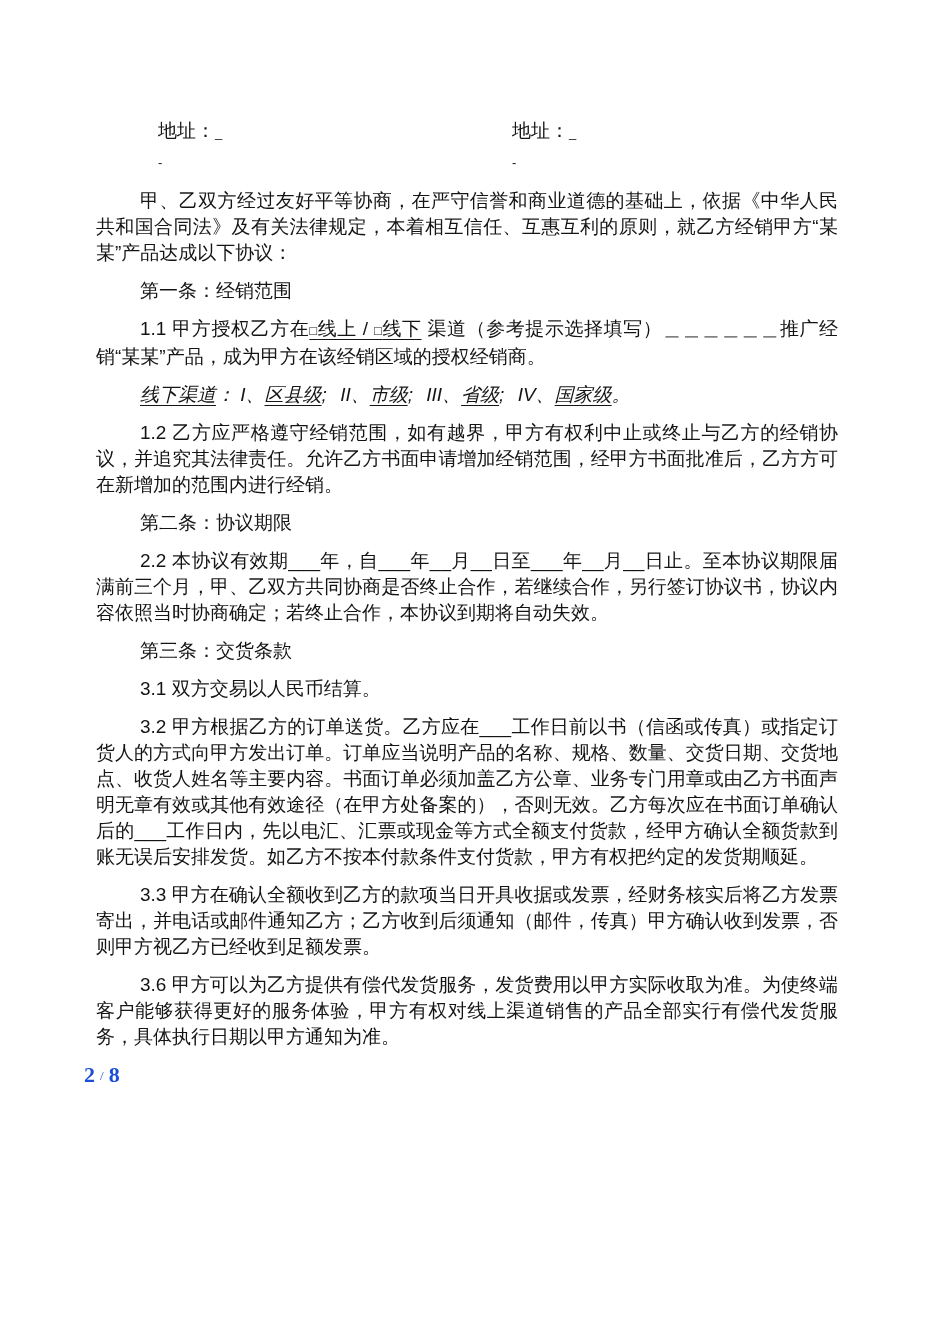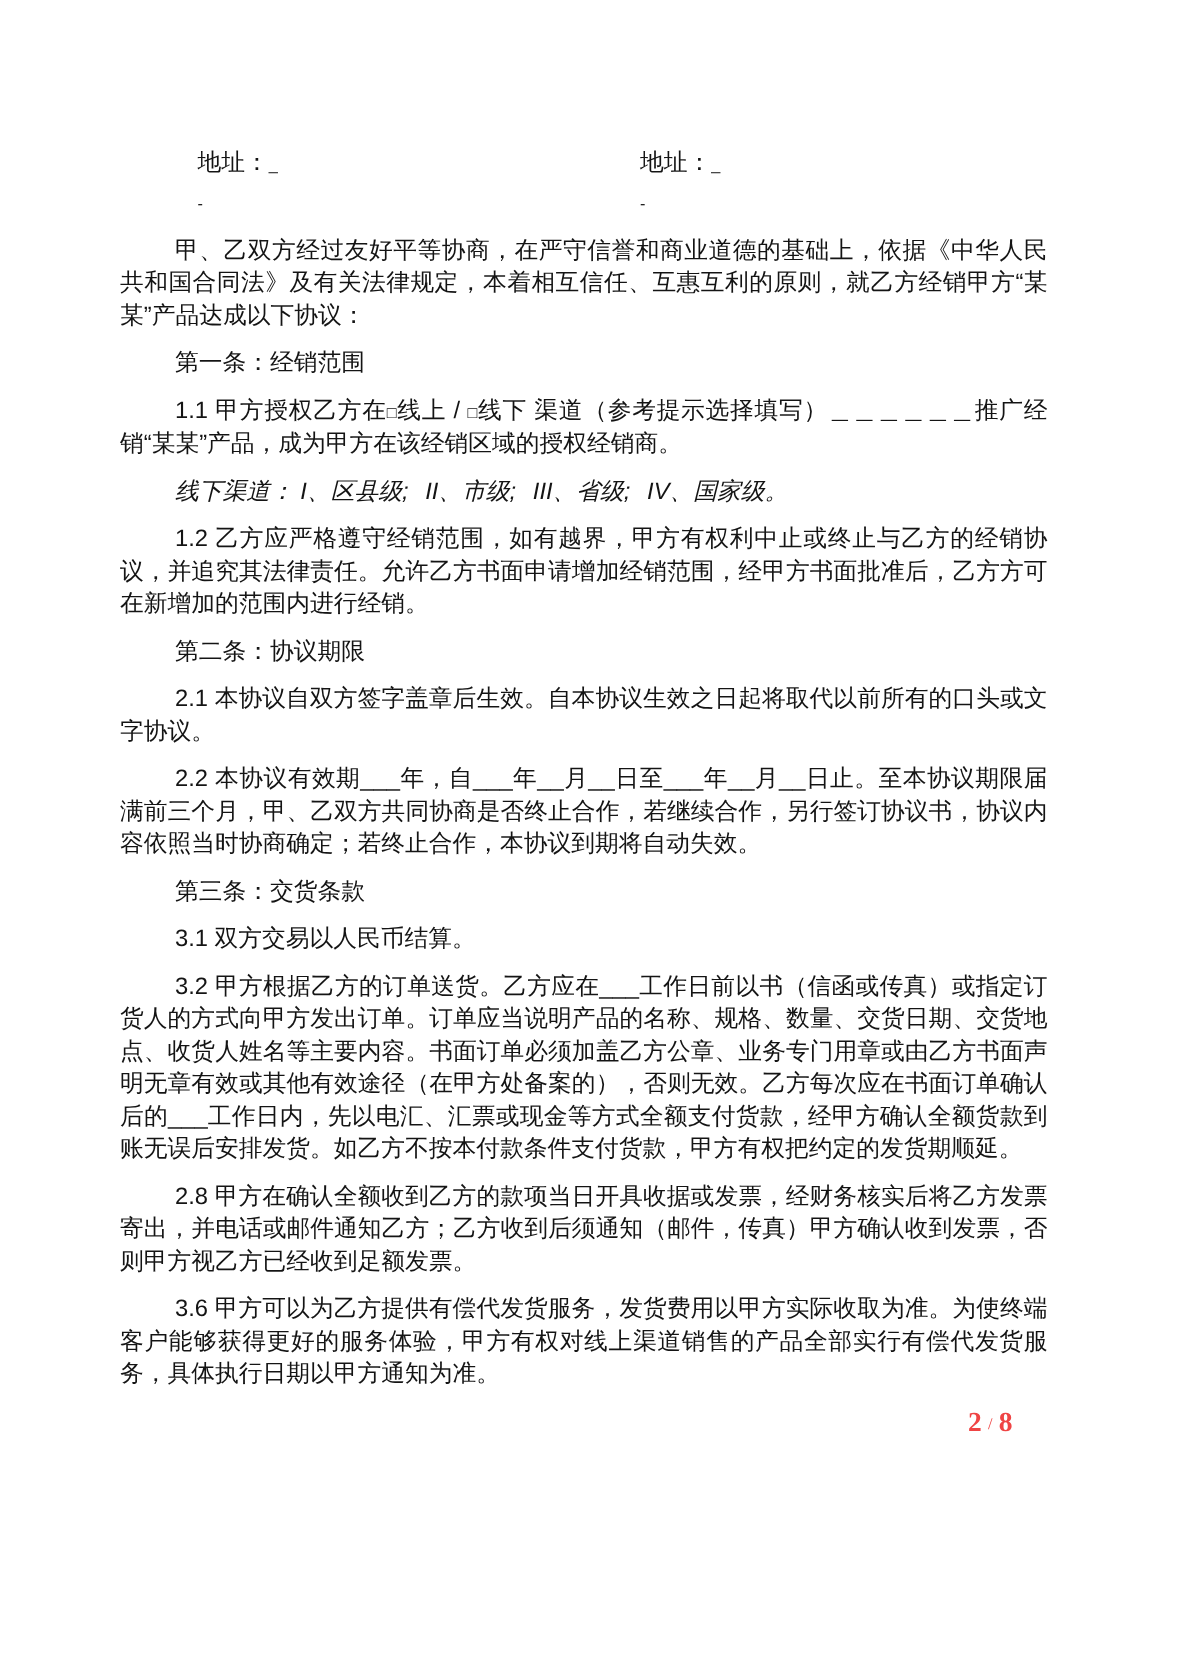--- a/index.html
+++ b/index.html
@@ -38,31 +38,30 @@
 
   .preamble { margin-top: 20px; text-indent: 44px; }
 
   .sec-heading { margin-top: 25px; text-indent: 44px; }
 
   .clause { text-indent: 44px; }
 
   .channel { font-style: italic; text-indent: 44px; }
   .channel.def-line { text-indent: 0; padding-left: 152px; }
   .chan-item { margin-right: 8px; }
-  .u { text-underline-offset: 4px; text-decoration-thickness: 1px; }
+  .u { text-decoration: underline; text-underline-offset: 4px; text-decoration-thickness: 1px; }
   .cb { font-size: 13px; }
 
   .page-num {
     margin-top: 4px;
-    text-align: right;
     padding-right: 40px;
     font-family: "Liberation Serif", serif;
     font-size: 22px;
     font-weight: bold;
-    color: #ef4444;
+    color: #1d4ed8;
   }
   .pn-sep {
     font-size: 13px;
     font-weight: normal;
     margin: 0 5px;
     vertical-align: 2px;
   }
 </style>
 </head>
 <body>
@@ -90,25 +89,24 @@
     <p class="channel"><span class="u">线下渠道</span><span>：</span>
       <span class="chan-item"><span>I、</span><span class="u">区县级</span><span>;</span></span>
       <span class="chan-item"><span>II、</span><span class="u">市级</span><span>;</span></span>
       <span class="chan-item"><span>III、</span><span class="u">省级</span><span>;</span></span>
       <span class="chan-item"><span>IV、</span><span class="u">国家级</span><span>。</span></span>
     </p>
 
     <p class="clause">1.2 乙方应严格遵守经销范围，如有越界，甲方有权利中止或终止与乙方的经销协议，并追究其法律责任。允许乙方书面申请增加经销范围，经甲方书面批准后，乙方方可在新增加的范围内进行经销。</p>
 
     <p class="sec-heading">第二条：协议期限</p>
-    <p class="clause">2.1 本协议自双方签字盖章后生效。自本协议生效之日起将取代以前所有的口头或文字协议。</p>
     <p class="clause">2.2 本协议有效期___年，自___年__月__日至___年__月__日止。至本协议期限届满前三个月，甲、乙双方共同协商是否终止合作，若继续合作，另行签订协议书，协议内容依照当时协商确定；若终止合作，本协议到期将自动失效。</p>
 
     <p class="sec-heading">第三条：交货条款</p>
     <p class="clause">3.1 双方交易以人民币结算。</p>
     <p class="clause">3.2 甲方根据乙方的订单送货。乙方应在___工作日前以书（信函或传真）或指定订货人的方式向甲方发出订单。订单应当说明产品的名称、规格、数量、交货日期、交货地点、收货人姓名等主要内容。书面订单必须加盖乙方公章、业务专门用章或由乙方书面声明无章有效或其他有效途径（在甲方处备案的），否则无效。乙方每次应在书面订单确认后的___工作日内，先以电汇、汇票或现金等方式全额支付货款，经甲方确认全额货款到账无误后安排发货。如乙方不按本付款条件支付货款，甲方有权把约定的发货期顺延。</p>
-    <p class="clause">2.8 甲方在确认全额收到乙方的款项当日开具收据或发票，经财务核实后将乙方发票寄出，并电话或邮件通知乙方；乙方收到后须通知（邮件，传真）甲方确认收到发票，否则甲方视乙方已经收到足额发票。</p>
+    <p class="clause">3.3 甲方在确认全额收到乙方的款项当日开具收据或发票，经财务核实后将乙方发票寄出，并电话或邮件通知乙方；乙方收到后须通知（邮件，传真）甲方确认收到发票，否则甲方视乙方已经收到足额发票。</p>
     <p class="clause">3.6 甲方可以为乙方提供有偿代发货服务，发货费用以甲方实际收取为准。为使终端客户能够获得更好的服务体验，甲方有权对线上渠道销售的产品全部实行有偿代发货服务，具体执行日期以甲方通知为准。</p>
 
     <div class="page-num"><span>2</span><span class="pn-sep">/</span><span>8</span></div>
 
   </div>
 </div>
 
 </body></html>

